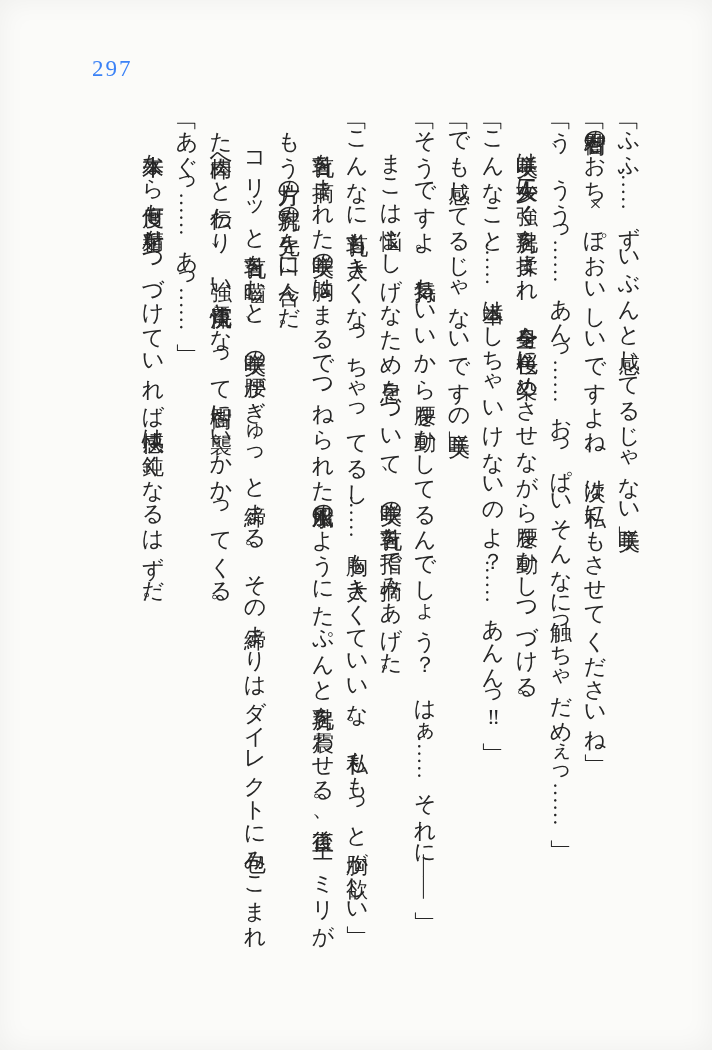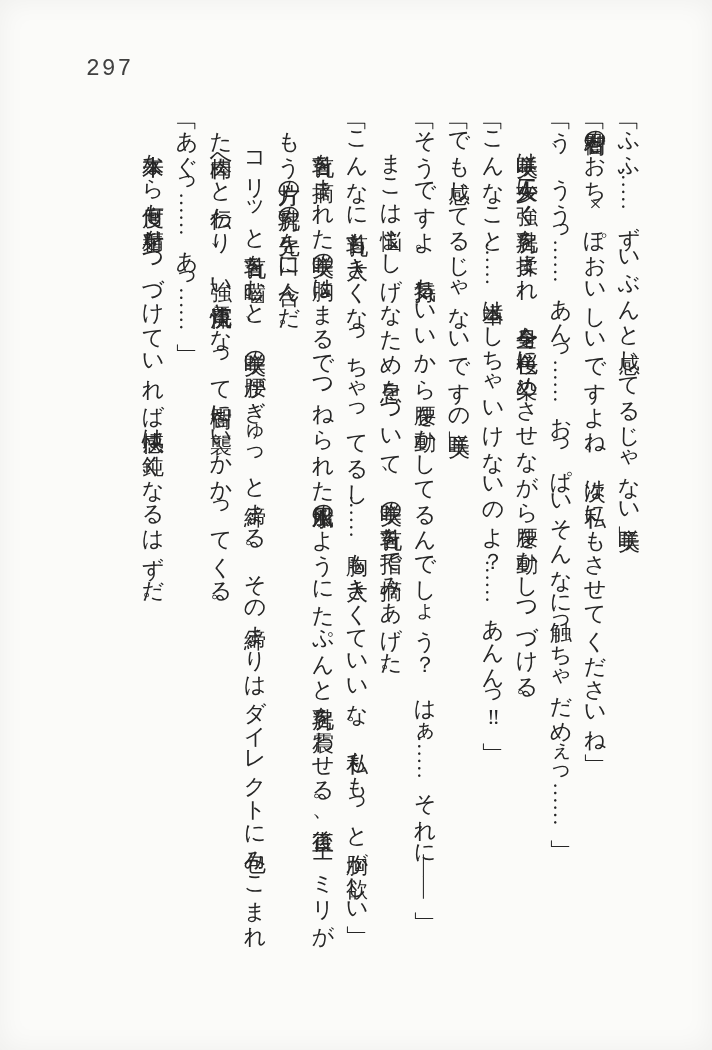--- a/index.html
+++ b/index.html
@@ -13,25 +13,25 @@
     height: 1050px;
     margin: 0 auto;
     background: #fbfbf9;
     box-shadow: inset 0 0 28px rgba(0,0,0,0.05);
     overflow: hidden;
     font-family: "Liberation Serif", "DejaVu Serif", serif;
   }
   .page-number {
     position: absolute;
     top: 56px;
-    left: 86px;
+    left: 92px;
     font-size: 23px;
-    color: #404040;
+    color: #3b82f6;
     letter-spacing: 2px;
-    font-family: Liberation Mono, monospace;
+    font-family: Liberation Serif, serif;
   }
   .text-block {
     position: absolute;
     top: 116px;
     right: 66px;
     height: 836px;
     writing-mode: vertical-rl;
     text-orientation: mixed;
     font-size: 22px;
     line-height: 34px;

